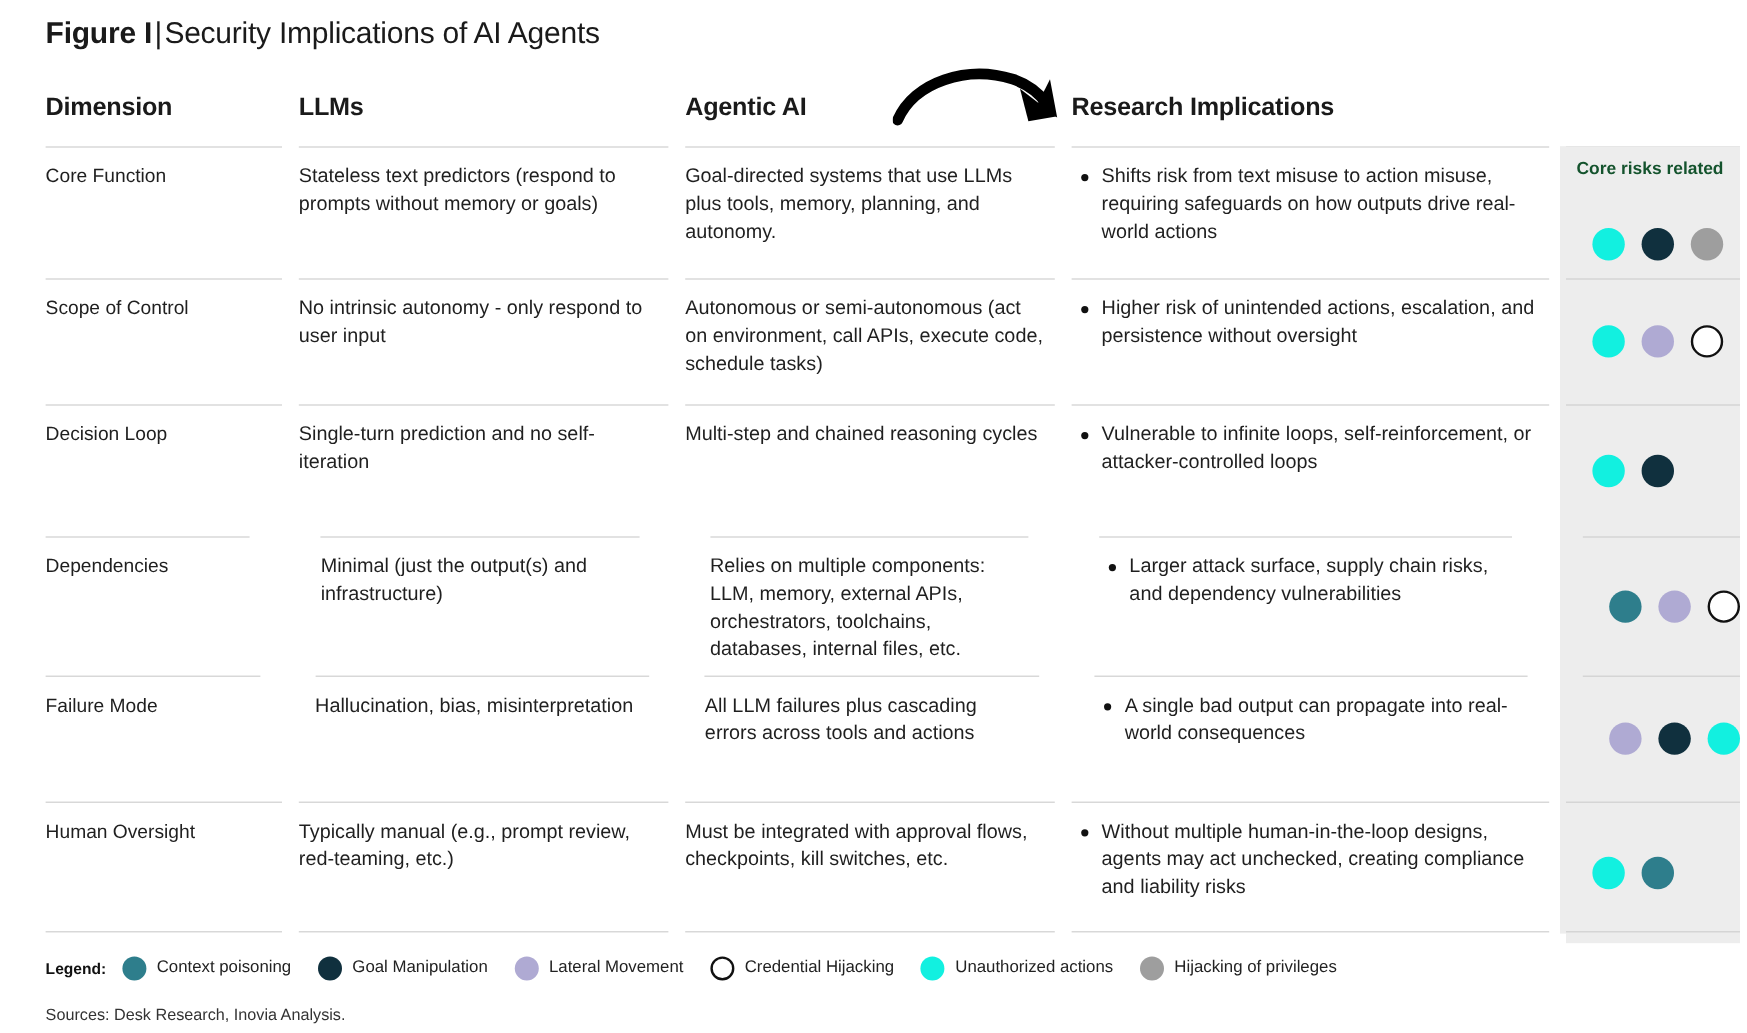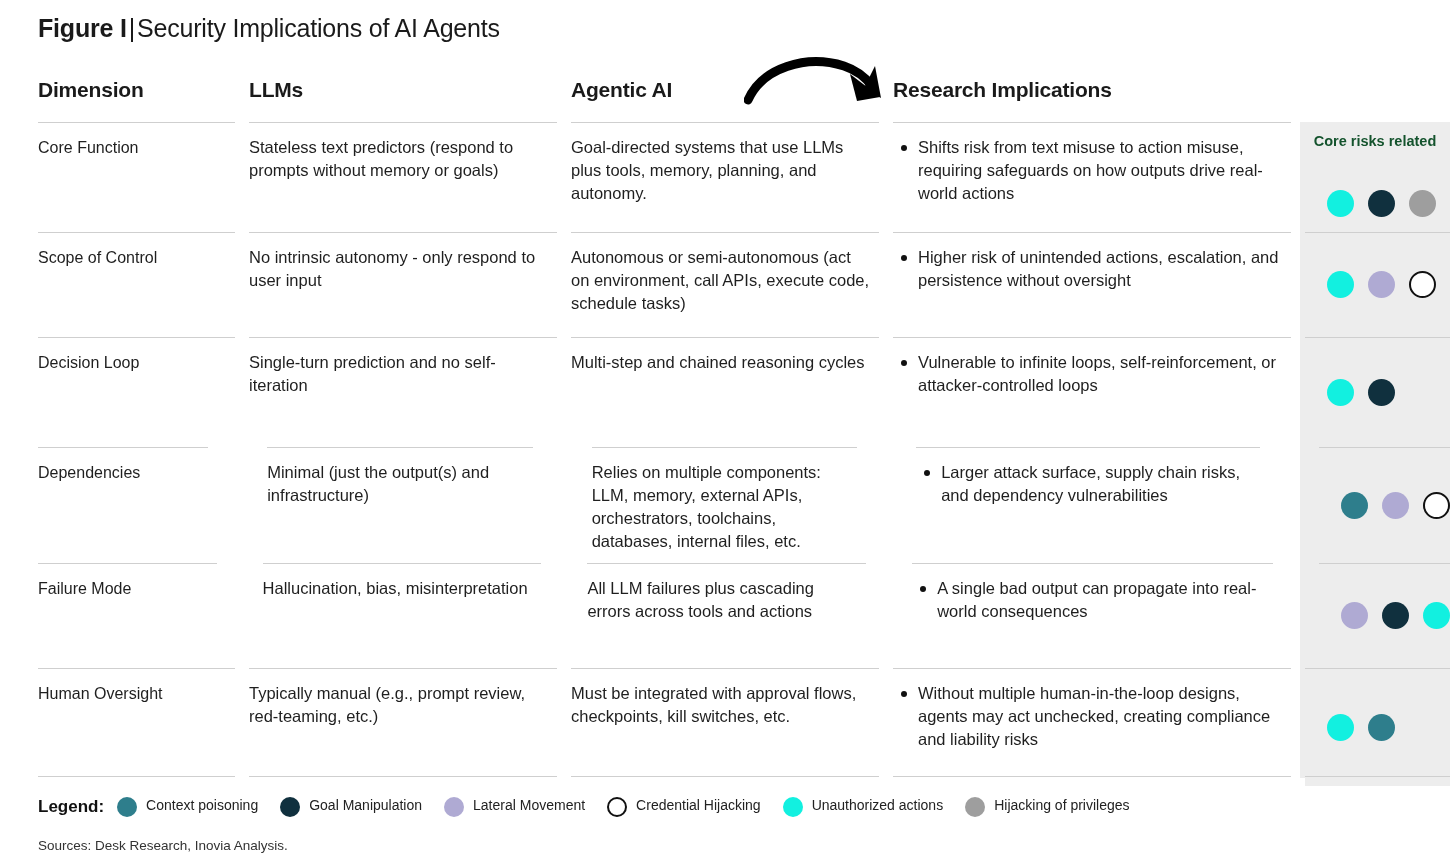--- a/index.html
+++ b/index.html
@@ -181,21 +181,21 @@
   .legend {
     position: absolute;
     left: 38px;
     top: 797px;
     display: flex;
     align-items: center;
     gap: 0;
     white-space: nowrap;
   }
   .legend .lbl {
-    font-size: 17px;
+    font-size: 13px;
     font-weight: 700;
     color: #111;
     margin-right: 13px;
   }
   .legend-item {
     display: flex;
     align-items: flex-start;
     margin-right: 22px;
   }
   .legend-item .swatch {

